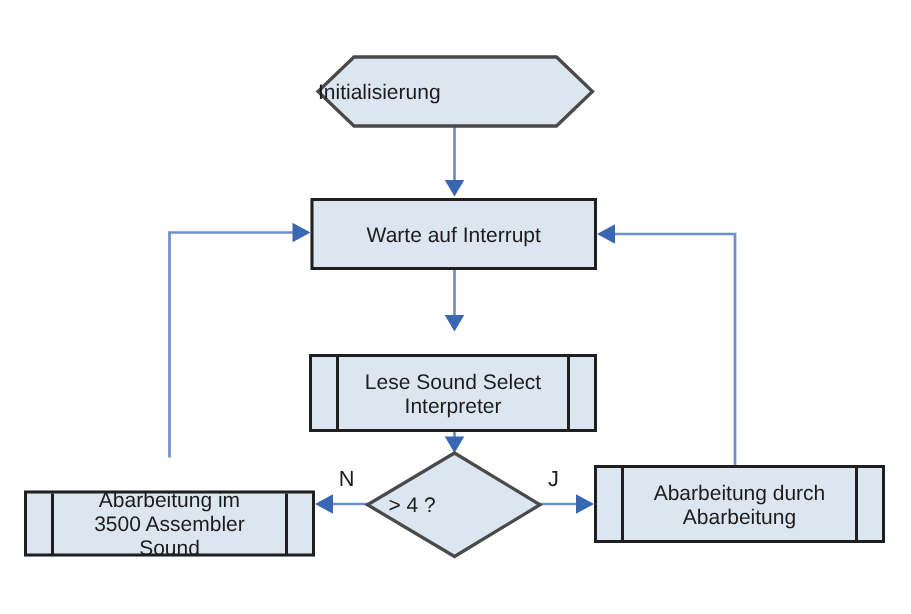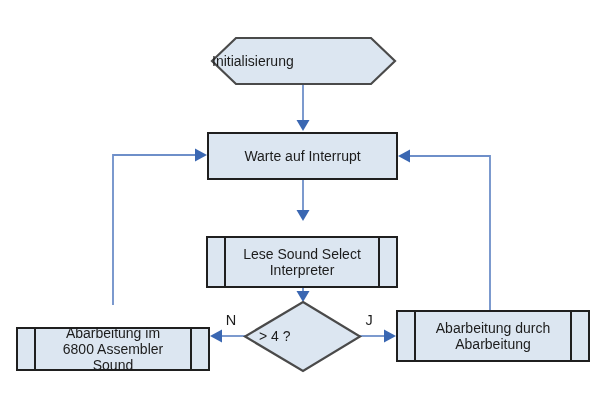--- a/index.html
+++ b/index.html
@@ -81,21 +81,21 @@
 
   <div class="shape-label" style="left:259px;top:320px;width:88px;height:32px;">
     <span>&gt; 4 ?</span>
   </div>
 
   <div class="edge-label" style="left:220px;top:312px;">N</div>
   <div class="edge-label" style="left:358px;top:312px;">J</div>
 
   <div class="node predef" style="left:16px;top:300px;width:194px;height:44px;margin-top:27px;">
     <span>Abarbeitung im</span>
-    <span>6800 Assembler</span>
+    <span>3500 Assembler</span>
     <span>Sound</span>
   </div>
 
   <div class="node predef" style="left:396px;top:310px;width:194px;height:52px;">
     <span>Abarbeitung durch</span>
     <span>Abarbeitung</span>
   </div>
 
 </div>
 

